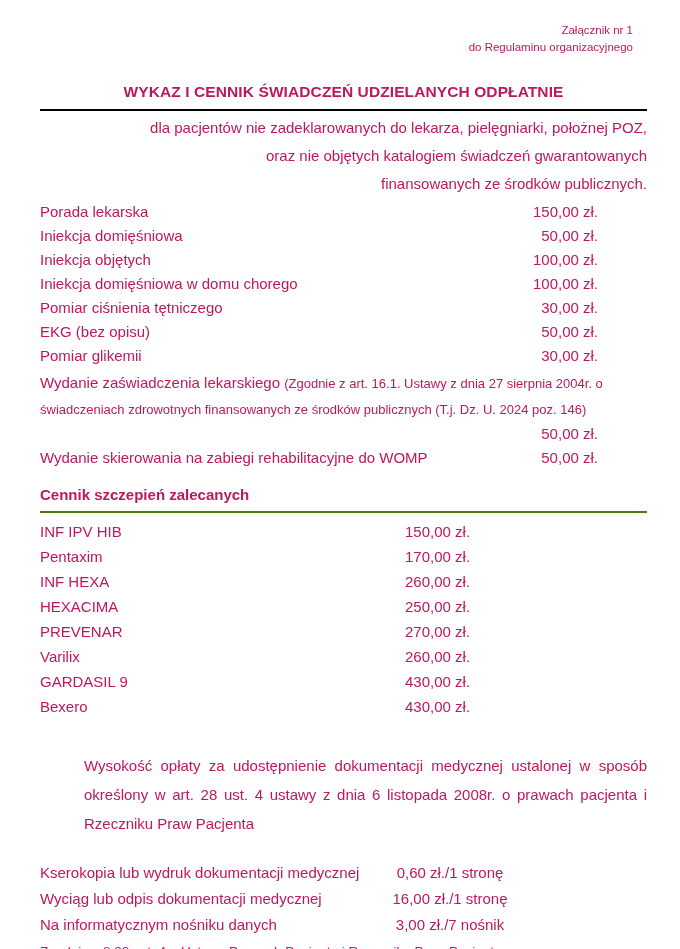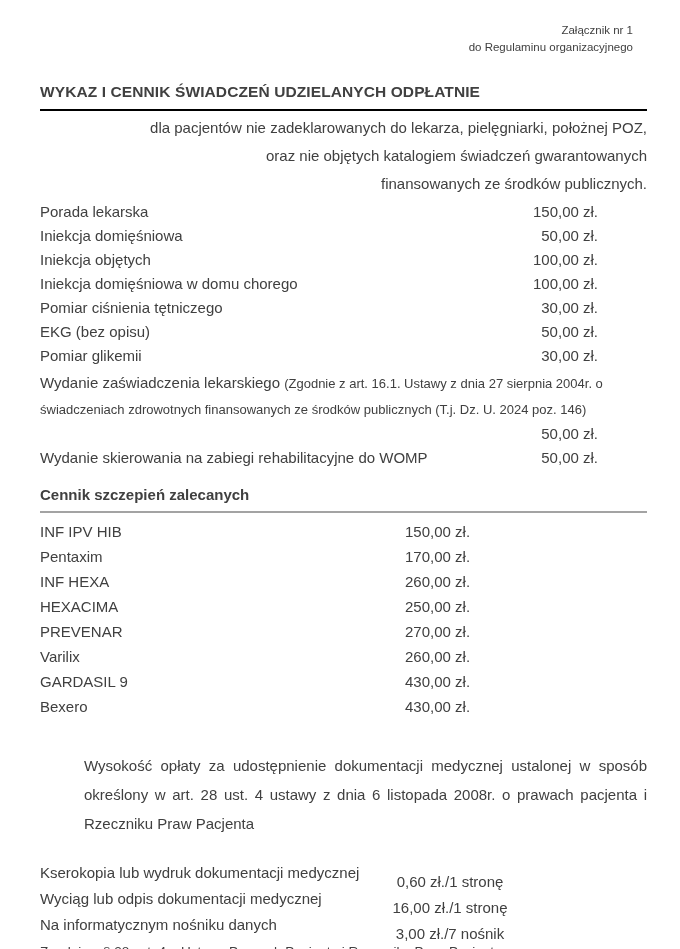--- a/index.html
+++ b/index.html
@@ -1,21 +1,21 @@
 <!DOCTYPE html>
 <html lang="pl"><head>
 <meta charset="utf-8">
 <style>
   html, body { margin: 0; padding: 0; background: #ffffff; }
   .page {
     position: relative;
     width: 680px;
     height: 949px;
     background: #ffffff;
-    color: #404040;
+    color: #be185d;
     font-family: "Liberation Sans", sans-serif;
     font-size: 15px;
     overflow: hidden;
   }
   .content {
     position: absolute;
     left: 40px;
     top: 0;
     width: 607px;
   }
@@ -23,21 +23,21 @@
   .corner {
     padding-top: 22px;
     text-align: right;
     font-size: 11.5px;
     line-height: 17px;
     padding-right: 14px;
   }
   
   .title {
     margin-top: 26px;
-    text-align: left;
+    text-align: center;
     font-weight: bold;
     font-size: 15.5px;
     line-height: 20px;
     letter-spacing: 0.1px;
     padding-bottom: 7px;
     border-bottom: 2px solid #000000;
   }
   .subtitle {
     margin-top: 3px;
     text-align: right;
@@ -73,21 +73,21 @@
     right: 49px;
     top: 0;
   }
   
   .vacc-heading {
     margin-top: 15px;
     font-weight: bold;
     font-size: 15px;
     line-height: 20px;
     padding-bottom: 6px;
-    border-bottom: 2px solid #a3a3a3;
+    border-bottom: 2px solid #4d7c0f;
   }
   .vacc-rows { margin-top: 6px; }
   .vrow {
     position: relative;
     height: 25px;
     line-height: 25px;
     white-space: nowrap;
   }
   .vrow .price-l {
     position: absolute;
@@ -104,21 +104,21 @@
   .fee-rows { margin-top: 22px; }
   .frow {
     position: relative;
     height: 26px;
     line-height: 26px;
     white-space: nowrap;
   }
   .frow .price-c {
     position: absolute;
     left: 300px;
-    top: 9px;
+    top: 0;
     width: 220px;
     text-align: center;
   }
   .footnote {
     margin-top: 3px;
     font-size: 13.5px;
     line-height: 21px;
   }
 </style>
 </head>

